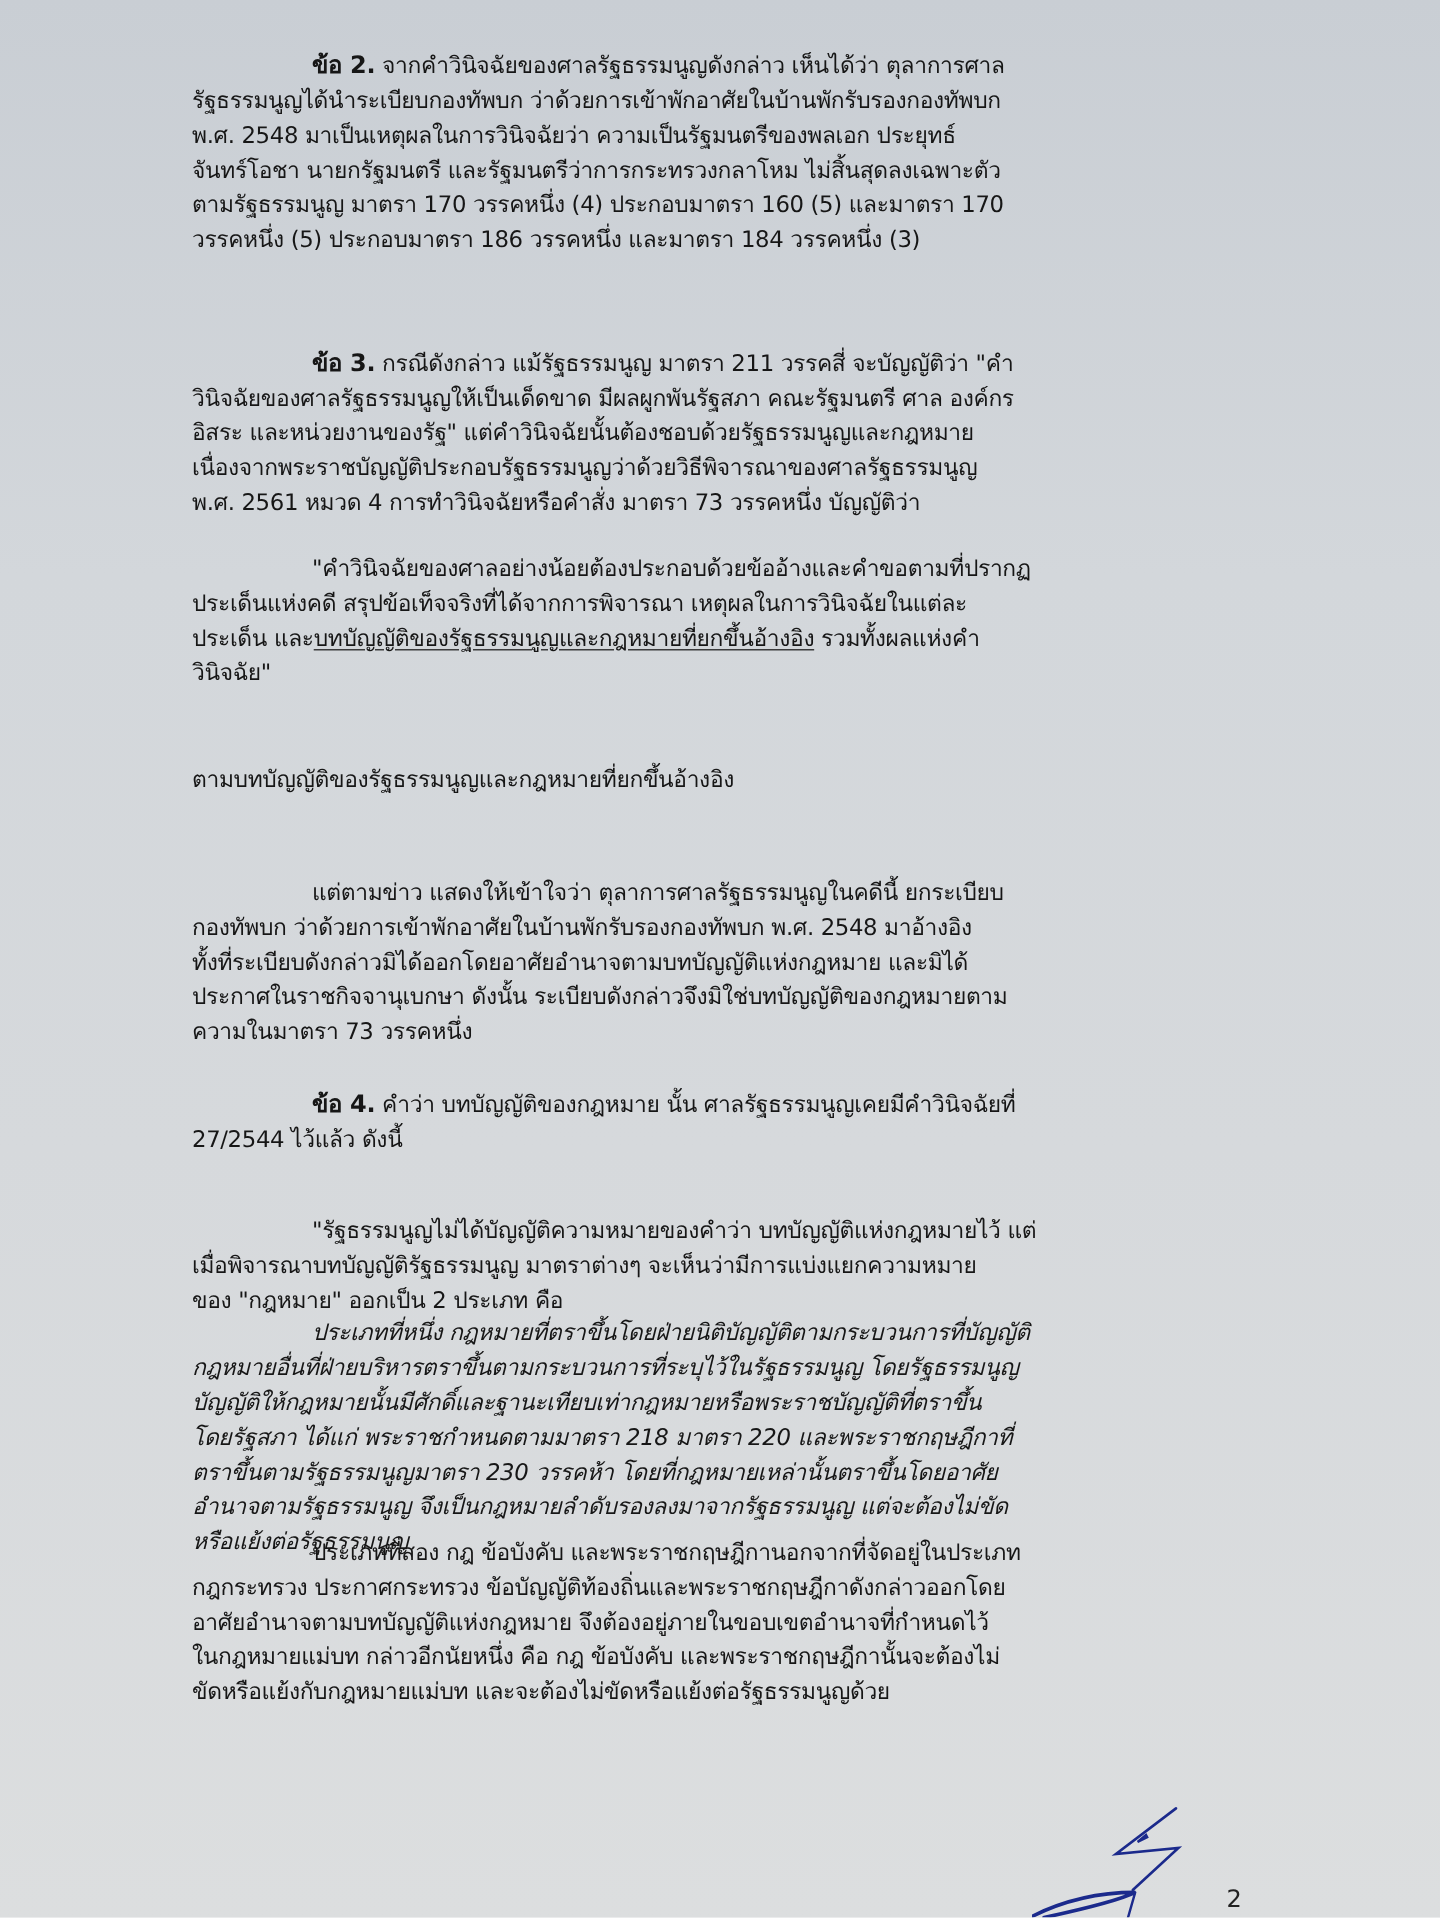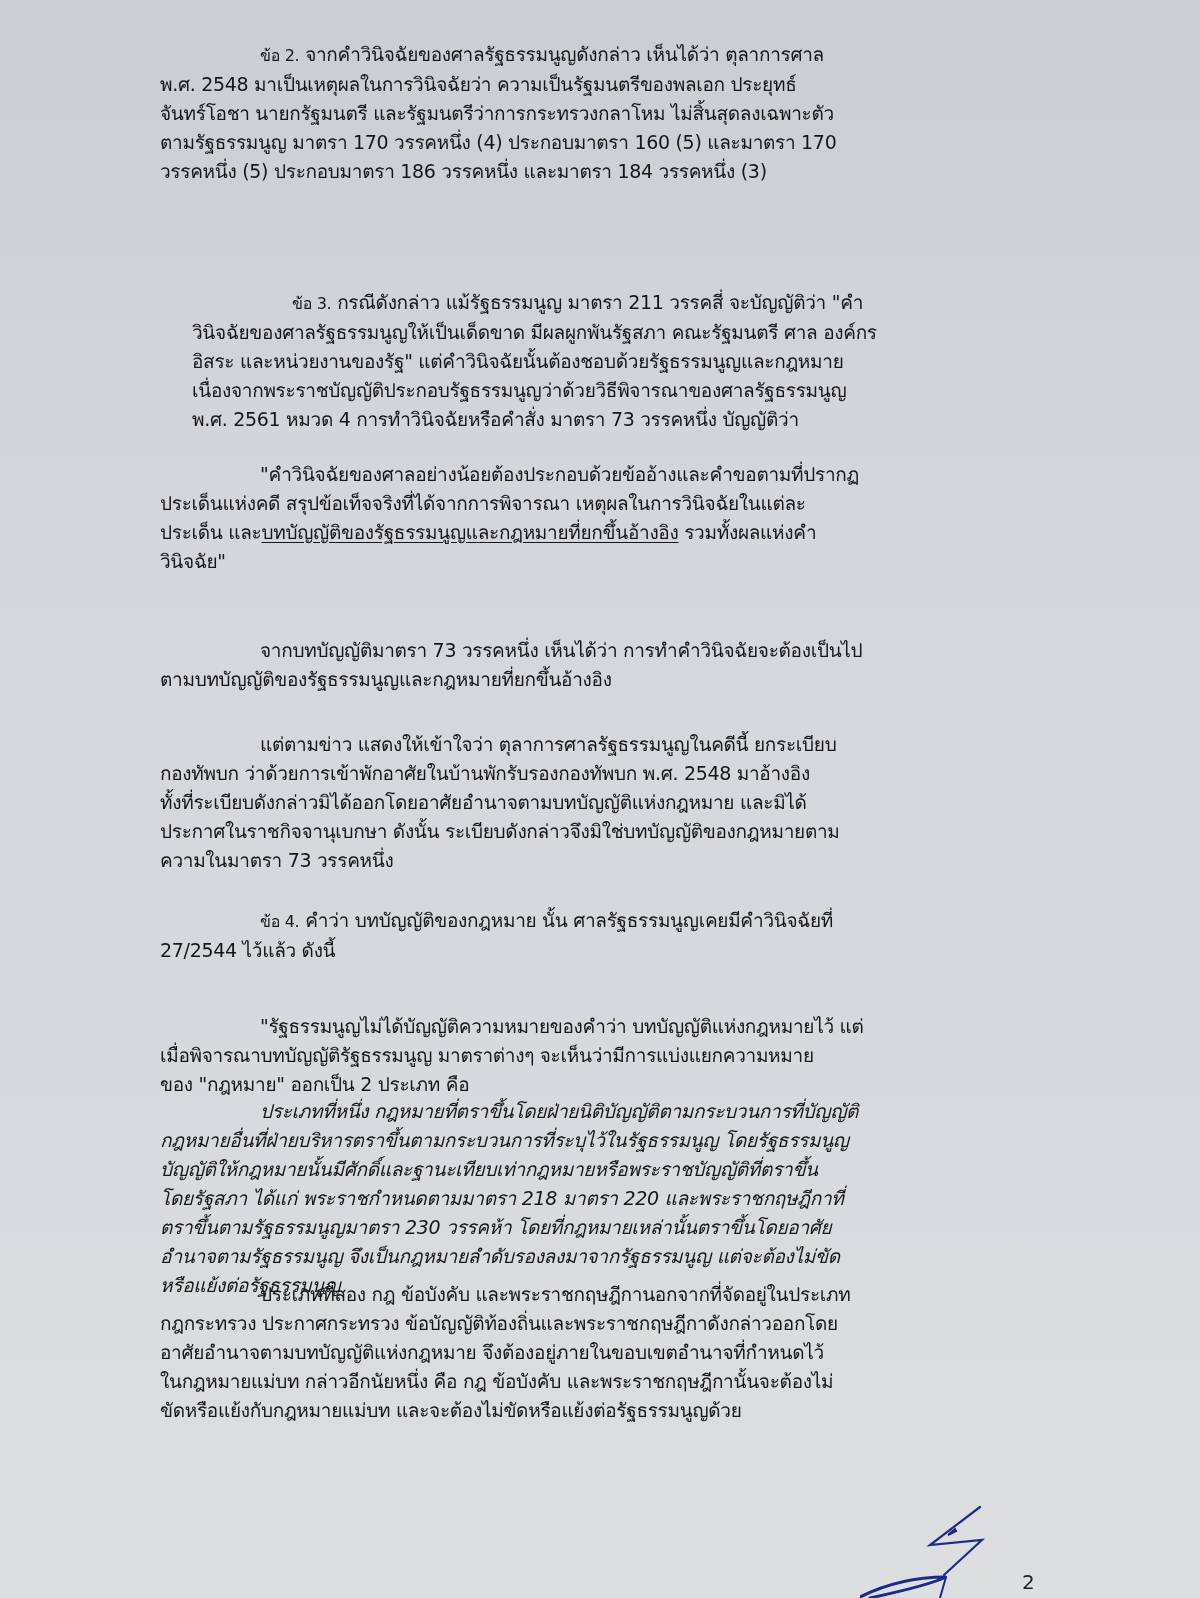--- a/index.html
+++ b/index.html
@@ -29,22 +29,22 @@
       line-height: 29px;
       letter-spacing: -0.3px;
       text-align: justify;
       margin: 0;
     }
     .para .indent {
       display: inline-block;
       width: 100px;
     }
     .para b {
-      font-weight: normal;
-      font-size: 16px;
+      font-weight: bold;
+      font-size: 20px;
     }
     .para u {
       text-decoration: underline;
       text-underline-offset: 3px;
     }
     .line {
       display: block;
       white-space: nowrap;
     }
     .signature {
@@ -62,43 +62,43 @@
       color: #222;
     }
   </style>
 </head>
 <body>
 
 <div class="page">
 
   <div class="para" style="top:40px;">
     <span class="line"><span class="indent"></span><b>ข้อ 2.</b> <span>จากคำวินิจฉัยของศาลรัฐธรรมนูญดังกล่าว เห็นได้ว่า ตุลาการศาล</span></span>
+    <span class="line">รัฐธรรมนูญได้นำระเบียบกองทัพบก ว่าด้วยการเข้าพักอาศัยในบ้านพักรับรองกองทัพบก</span>
     <span class="line">พ.ศ. 2548  มาเป็นเหตุผลในการวินิจฉัยว่า ความเป็นรัฐมนตรีของพลเอก ประยุทธ์</span>
     <span class="line">จันทร์โอชา นายกรัฐมนตรี และรัฐมนตรีว่าการกระทรวงกลาโหม ไม่สิ้นสุดลงเฉพาะตัว</span>
     <span class="line">ตามรัฐธรรมนูญ มาตรา 170 วรรคหนึ่ง (4) ประกอบมาตรา 160 (5) และมาตรา 170</span>
     <span class="line">วรรคหนึ่ง (5)  ประกอบมาตรา 186 วรรคหนึ่ง และมาตรา 184 วรรคหนึ่ง (3)</span>
   </div>
 
-  <div class="para" style="top:288px;margin-left:32px;">
+  <div class="para" style="top:288px;">
     <span class="line"><span class="indent"></span><b>ข้อ 3.</b> <span>กรณีดังกล่าว แม้รัฐธรรมนูญ มาตรา 211 วรรคสี่ จะบัญญัติว่า "คำ</span></span>
     <span class="line">วินิจฉัยของศาลรัฐธรรมนูญให้เป็นเด็ดขาด มีผลผูกพันรัฐสภา คณะรัฐมนตรี ศาล องค์กร</span>
     <span class="line">อิสระ และหน่วยงานของรัฐ" แต่คำวินิจฉัยนั้นต้องชอบด้วยรัฐธรรมนูญและกฎหมาย</span>
     <span class="line">เนื่องจากพระราชบัญญัติประกอบรัฐธรรมนูญว่าด้วยวิธีพิจารณาของศาลรัฐธรรมนูญ</span>
     <span class="line">พ.ศ. 2561 หมวด  4 การทำวินิจฉัยหรือคำสั่ง มาตรา 73 วรรคหนึ่ง บัญญัติว่า</span>
   </div>
 
   <div class="para" style="top:460px;">
     <span class="line"><span class="indent"></span><span>"คำวินิจฉัยของศาลอย่างน้อยต้องประกอบด้วยข้ออ้างและคำขอตามที่ปรากฏ</span></span>
     <span class="line">ประเด็นแห่งคดี สรุปข้อเท็จจริงที่ได้จากการพิจารณา เหตุผลในการวินิจฉัยในแต่ละ</span>
     <span class="line"><span>ประเด็น และ</span><u>บทบัญญัติของรัฐธรรมนูญและกฎหมายที่ยกขึ้นอ้างอิง</u><span> รวมทั้งผลแห่งคำ</span></span>
     <span class="line">วินิจฉัย"</span>
   </div>
 
   <div class="para" style="top:636px;">
-    <span class="line"><span class="indent"></span><span>จากบทบัญญัติมาตรา 73 วรรคหนึ่ง เห็นได้ว่า การทำคำวินิจฉัยจะต้องเป็นไป</span></span>
     <span class="line">ตามบทบัญญัติของรัฐธรรมนูญและกฎหมายที่ยกขึ้นอ้างอิง</span>
   </div>
 
   <div class="para" style="top:730px;">
     <span class="line"><span class="indent"></span><span>แต่ตามข่าว แสดงให้เข้าใจว่า ตุลาการศาลรัฐธรรมนูญในคดีนี้ ยกระเบียบ</span></span>
     <span class="line">กองทัพบก ว่าด้วยการเข้าพักอาศัยในบ้านพักรับรองกองทัพบก พ.ศ. 2548  มาอ้างอิง</span>
     <span class="line">ทั้งที่ระเบียบดังกล่าวมิได้ออกโดยอาศัยอำนาจตามบทบัญญัติแห่งกฎหมาย และมิได้</span>
     <span class="line">ประกาศในราชกิจจานุเบกษา ดังนั้น ระเบียบดังกล่าวจึงมิใช่บทบัญญัติของกฎหมายตาม</span>
     <span class="line">ความในมาตรา 73 วรรคหนึ่ง</span>
   </div>

